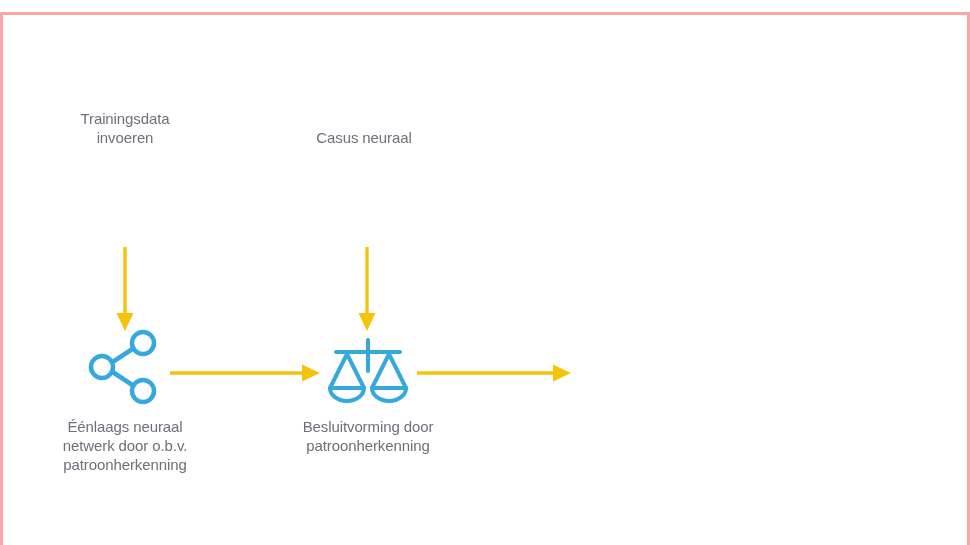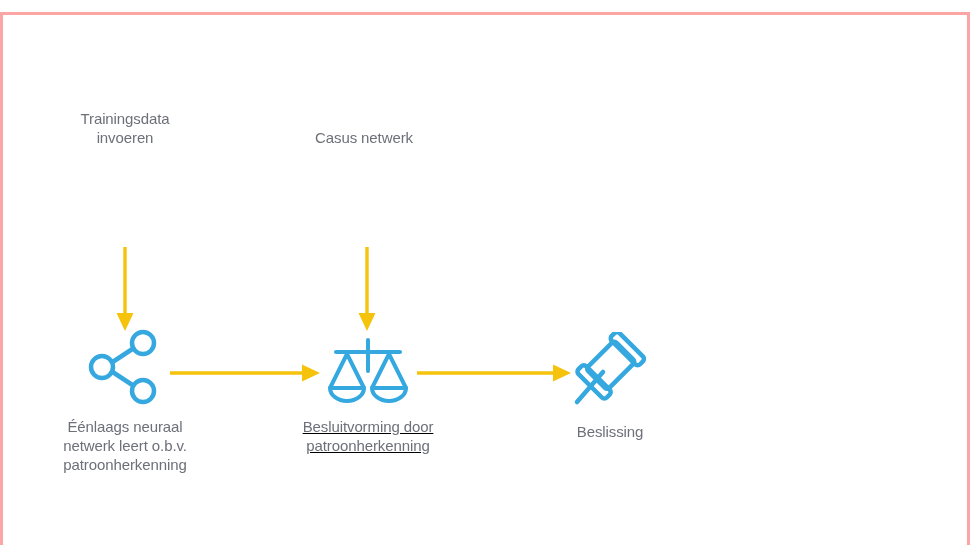--- a/index.html
+++ b/index.html
@@ -66,21 +66,20 @@
   
   #node-network {
     left: 42px;
     top: 314px;
     width: 160px;
   }
   #node-decision {
     left: 277px;
     top: 320px;
     width: 176px;
-    text-decoration: underline;
   }
   #node-verdict {
     left: 540px;
     top: 317px;
     width: 134px;
   }
   .node-bottom .node-label { margin-top: 12px; }
 
   
   .arrow {
@@ -112,61 +111,48 @@
       <line x1="0" y1="17" x2="138" y2="17" stroke="#f5c30b" stroke-width="3.4"></line>
       <polygon points="136,8.5 136,25.5 154,17" fill="#f5c30b"></polygon>
     </svg>
 
     <div class="node node-top" id="node-training">
       <div class="node-label">Trainingsdata
 invoeren</div>
     </div>
 
     <div class="node node-top" id="node-casus">
-      <div class="node-label">Casus netwerk</div>
+      <div class="node-label">Casus neuraal</div>
     </div>
 
     <div class="node node-bottom" id="node-network">
       <div class="icon-box">
         <svg width="78" height="76" viewBox="0 0 78 76">
           <line x1="19" y1="38" x2="54" y2="15" stroke="#35a8e0" stroke-width="4.5" stroke-linecap="round"></line>
           <line x1="19" y1="38" x2="54" y2="61" stroke="#35a8e0" stroke-width="4.5" stroke-linecap="round"></line>
           <circle cx="57" cy="14" r="11" fill="#ffffff" stroke="#35a8e0" stroke-width="4.5"></circle>
           <circle cx="16" cy="38" r="11" fill="#ffffff" stroke="#35a8e0" stroke-width="4.5"></circle>
           <circle cx="57" cy="62" r="11" fill="#ffffff" stroke="#35a8e0" stroke-width="4.5"></circle>
         </svg>
       </div>
       <div class="node-label">Éénlaags neuraal
-netwerk leert o.b.v.
+netwerk door o.b.v.
 patroonherkenning</div>
     </div>
 
     <div class="node node-bottom" id="node-decision">
       <div class="icon-box">
         <svg width="86" height="70" viewBox="0 0 86 70">
           <line x1="43" y1="5" x2="43" y2="36" stroke="#35a8e0" stroke-width="4" stroke-linecap="round"></line>
           <line x1="11" y1="17" x2="75" y2="17" stroke="#35a8e0" stroke-width="4" stroke-linecap="round"></line>
           <path d="M22 19 L5 53 L39 53 Z" fill="none" stroke="#35a8e0" stroke-width="4" stroke-linejoin="round"></path>
           <path d="M64 19 L47 53 L81 53 Z" fill="none" stroke="#35a8e0" stroke-width="4" stroke-linejoin="round"></path>
           <path d="M5 53 A17 13 0 0 0 39 53" fill="none" stroke="#35a8e0" stroke-width="4" stroke-linecap="round"></path>
           <path d="M47 53 A17 13 0 0 0 81 53" fill="none" stroke="#35a8e0" stroke-width="4" stroke-linecap="round"></path>
         </svg>
       </div>
       <div class="node-label">Besluitvorming door
 patroonherkenning</div>
     </div>
 
-    <div class="node node-bottom" id="node-verdict">
-      <div class="icon-box">
-        <svg width="80" height="78" viewBox="0 0 80 78">
-          <g transform="rotate(-45 40 34)">
-            <rect x="21" y="19" width="40" height="30" rx="3" ry="3" fill="none" stroke="#35a8e0" stroke-width="4.5" stroke-linejoin="round"></rect>
-            <rect x="12" y="14" width="11" height="40" rx="3.5" ry="3.5" fill="none" stroke="#35a8e0" stroke-width="4.5" stroke-linejoin="round"></rect>
-            <rect x="59" y="14" width="11" height="40" rx="3.5" ry="3.5" fill="none" stroke="#35a8e0" stroke-width="4.5" stroke-linejoin="round"></rect>
-          </g>
-          <line x1="33" y1="40" x2="7" y2="70" stroke="#35a8e0" stroke-width="4.5" stroke-linecap="round"></line>
-        </svg>
-      </div>
-      <div class="node-label">Beslissing</div>
-    </div>
 
   </div>
 </div>
 
 </body></html>

